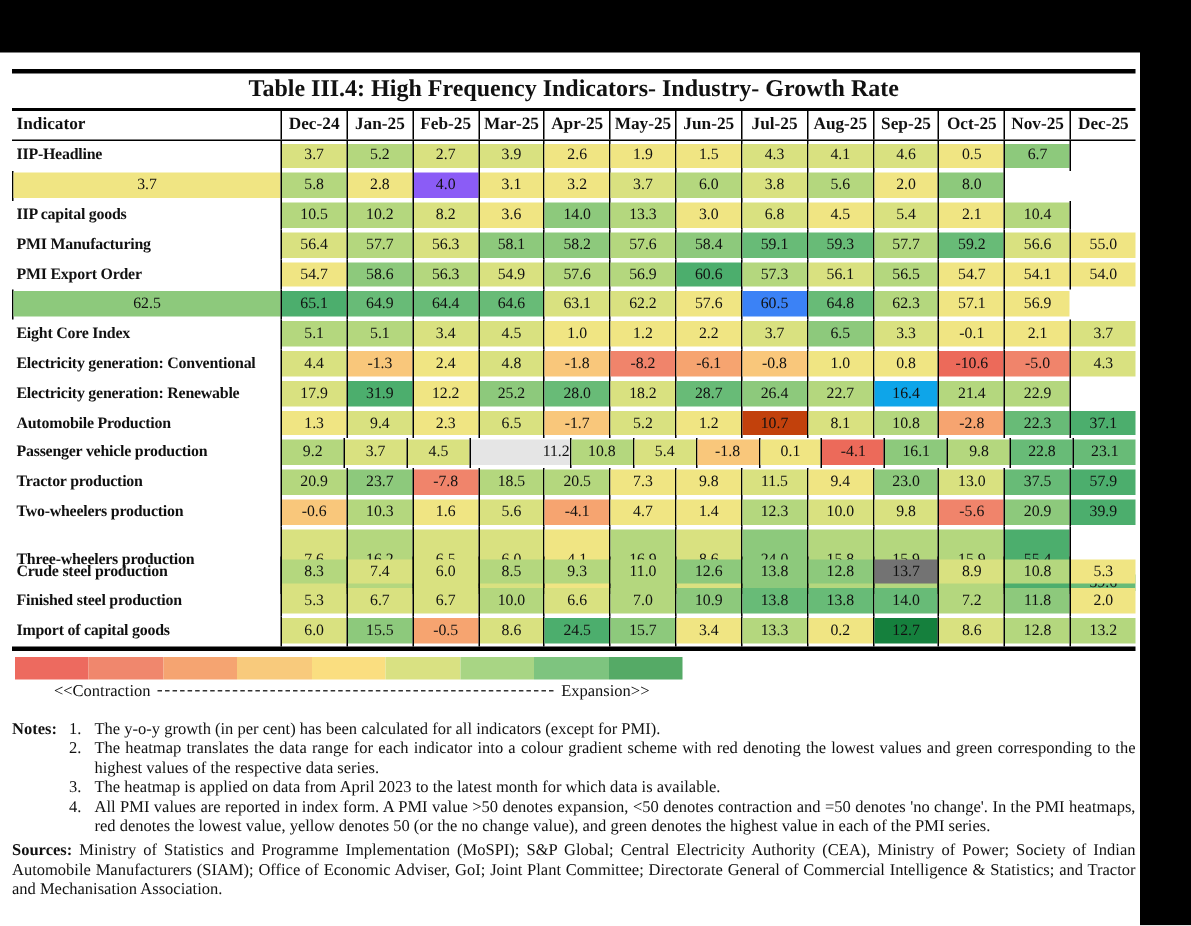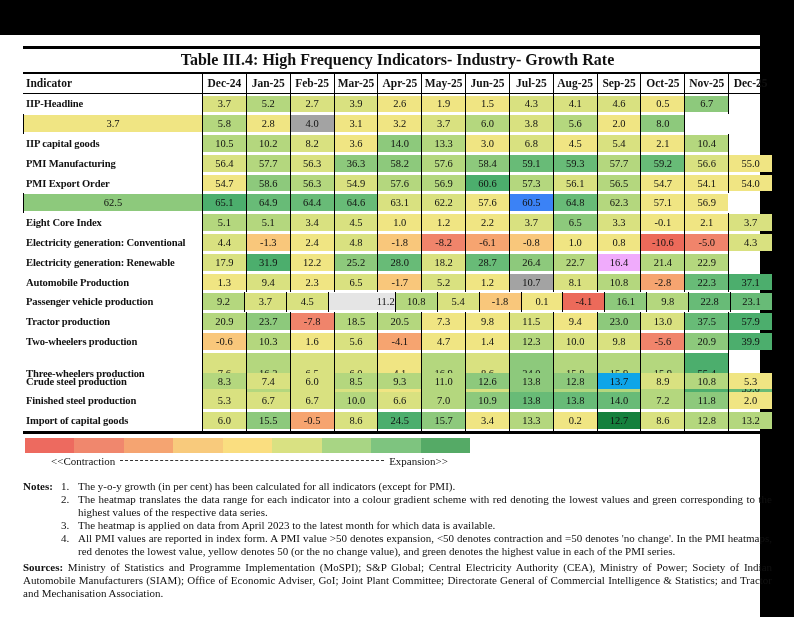--- a/index.html
+++ b/index.html
@@ -1,20 +1,20 @@
 <!DOCTYPE html>
 <html><head>
 <meta charset="utf-8">
 <style>
   html,body{margin:0;padding:0;background:#fff;}
   .page{position:relative;width:794px;height:617px;background:#fff;overflow:hidden;
         font-family:"Liberation Serif","DejaVu Serif",serif;color:#111;}
   .band-top{position:absolute;left:0;top:0;width:794px;height:35px;background:#000;}
   .strip-right{position:absolute;left:760px;top:0;width:34px;height:617px;background:#000;}
-  .content{position:absolute;left:23px;top:46px;width:749px;}
+  .content{position:absolute;left:8px;top:46px;width:749px;}
 
   .tablewrap{border-top:3px solid #000;}
   .title{font-size:16px;font-weight:bold;text-align:center;padding:2px 0 3px 0;border-bottom:2px solid #000;}
   .hdr{display:grid;grid-template-columns:179px repeat(13,1fr);border-bottom:1.5px solid #000;}
   .hdr span{font-weight:bold;font-size:11.5px;text-align:center;padding:3px 0 4px 0;border-left:1px solid #000;white-space:nowrap;}
   .hdr span.hfirst{text-align:left;border-left:none;padding-left:3px;}
   #dataRows{border-bottom:3px solid #000;}
   .row{display:grid;grid-template-columns:179px repeat(13,1fr);height:19.8px;}
   .rlabel{font-weight:bold;font-size:10.6px;display:flex;align-items:center;padding-left:3px;letter-spacing:-0.15px;white-space:nowrap;overflow:hidden;}
   .cell{border-left:1px solid #000;display:flex;}
@@ -105,21 +105,21 @@
             <div class="cell">
               <div class="cv" style="background: rgb(240, 229, 131);">3.7</div>
             </div>
             <div class="cell">
               <div class="cv" style="background: rgb(180, 215, 126);">5.8</div>
             </div>
             <div class="cell">
               <div class="cv" style="background: rgb(240, 229, 131);">2.8</div>
             </div>
             <div class="cell">
-              <div class="cv" style="background: #a3a3a3;">4.0</div>
+              <div class="cv" style="background: #8b5cf6;">4.0</div>
             </div>
             <div class="cell">
               <div class="cv" style="background: rgb(240, 229, 131);">3.1</div>
             </div>
             <div class="cell">
               <div class="cv" style="background: rgb(240, 229, 131);">3.2</div>
             </div>
             <div class="cell">
               <div class="cv" style="background: rgb(217, 225, 128);">3.7</div>
             </div>
@@ -189,21 +189,21 @@
             <div class="cell">
               <div class="cv" style="background: rgb(217, 225, 128);">56.4</div>
             </div>
             <div class="cell">
               <div class="cv" style="background: rgb(180, 215, 126);">57.7</div>
             </div>
             <div class="cell">
               <div class="cv" style="background: rgb(217, 225, 128);">56.3</div>
             </div>
             <div class="cell">
-              <div class="cv" style="background: rgb(141, 201, 124);">36.3</div>
+              <div class="cv" style="background: rgb(141, 201, 124);">58.1</div>
             </div>
             <div class="cell">
               <div class="cv" style="background: rgb(141, 201, 124);">58.2</div>
             </div>
             <div class="cell">
               <div class="cv" style="background: rgb(180, 215, 126);">57.6</div>
             </div>
             <div class="cell">
               <div class="cv" style="background: rgb(141, 201, 124);">58.4</div>
             </div>
@@ -416,21 +416,21 @@
             <div class="cell">
               <div class="cv" style="background: rgb(104, 187, 119);">28.7</div>
             </div>
             <div class="cell">
               <div class="cv" style="background: rgb(141, 201, 124);">26.4</div>
             </div>
             <div class="cell">
               <div class="cv" style="background: rgb(180, 215, 126);">22.7</div>
             </div>
             <div class="cell">
-              <div class="cv" style="background: #f0abfc;">16.4</div>
+              <div class="cv" style="background: #0ea5e9;">16.4</div>
             </div>
             <div class="cell">
               <div class="cv" style="background: rgb(180, 215, 126);">21.4</div>
             </div>
             <div class="cell">
               <div class="cv" style="background: rgb(180, 215, 126);">22.9</div>
             </div>
             <div class="cell">
               <div class="cv"></div>
             </div>
@@ -452,21 +452,21 @@
             <div class="cell">
               <div class="cv" style="background: rgb(249, 199, 123);">-1.7</div>
             </div>
             <div class="cell">
               <div class="cv" style="background: rgb(217, 225, 128);">5.2</div>
             </div>
             <div class="cell">
               <div class="cv" style="background: rgb(240, 229, 131);">1.2</div>
             </div>
             <div class="cell">
-              <div class="cv" style="background: #a3a3a3;">10.7</div>
+              <div class="cv" style="background: #c2410c;">10.7</div>
             </div>
             <div class="cell">
               <div class="cv" style="background: rgb(217, 225, 128);">8.1</div>
             </div>
             <div class="cell">
               <div class="cv" style="background: rgb(180, 215, 126);">10.8</div>
             </div>
             <div class="cell">
               <div class="cv" style="background: rgb(246, 164, 112);">-2.8</div>
             </div>
@@ -668,21 +668,21 @@
             <div class="cell">
               <div class="cv" style="background: rgb(141, 201, 124);">12.6</div>
             </div>
             <div class="cell">
               <div class="cv" style="background: rgb(141, 201, 124);">13.8</div>
             </div>
             <div class="cell">
               <div class="cv" style="background: rgb(141, 201, 124);">12.8</div>
             </div>
             <div class="cell">
-              <div class="cv" style="background: #0ea5e9;">13.7</div>
+              <div class="cv" style="background: #737373;">13.7</div>
             </div>
             <div class="cell">
               <div class="cv" style="background: rgb(217, 225, 128);">8.9</div>
             </div>
             <div class="cell">
               <div class="cv" style="background: rgb(180, 215, 126);">10.8</div>
             </div>
             <div class="cell">
               <div class="cv" style="background: rgb(240, 229, 131);">5.3</div>
             </div>

